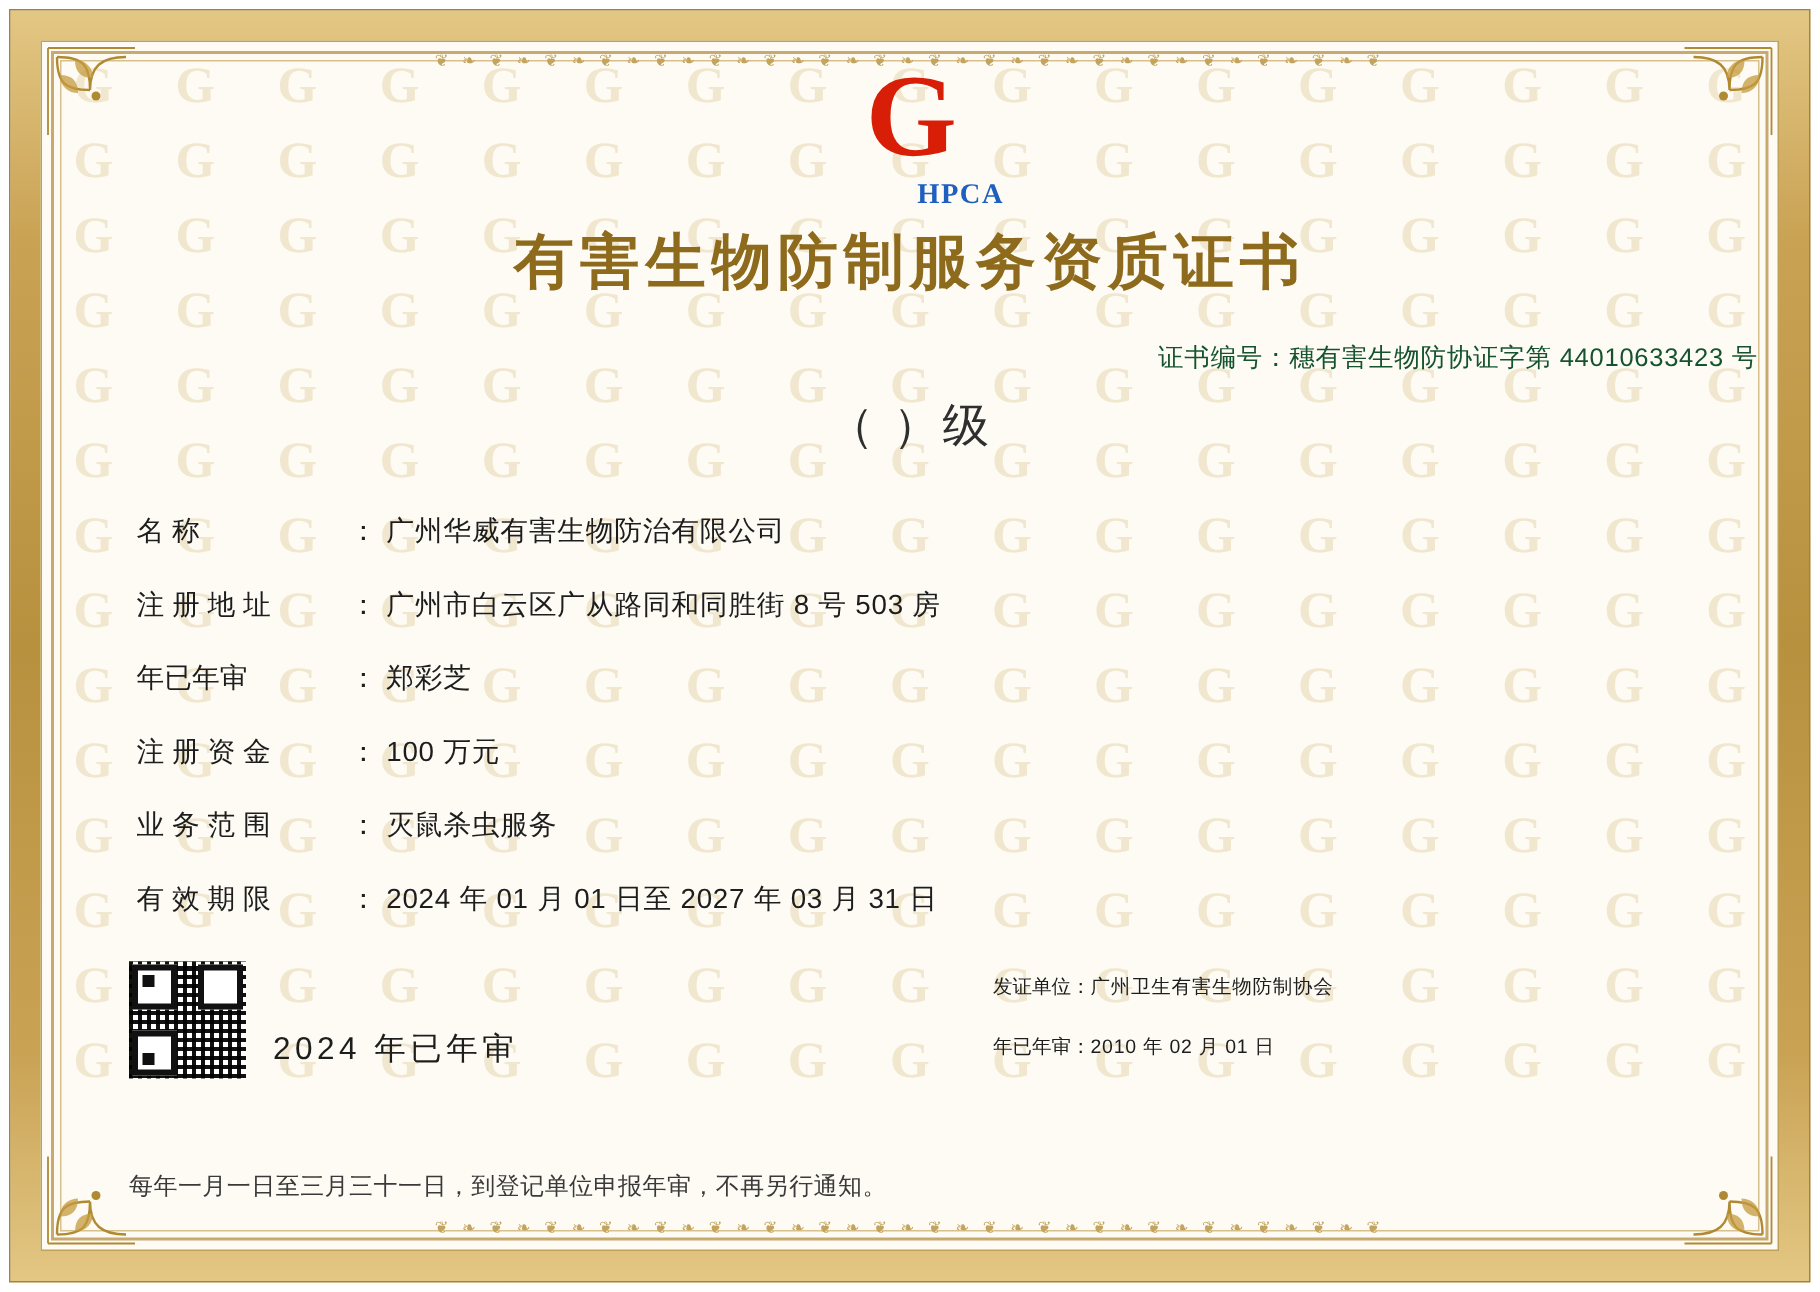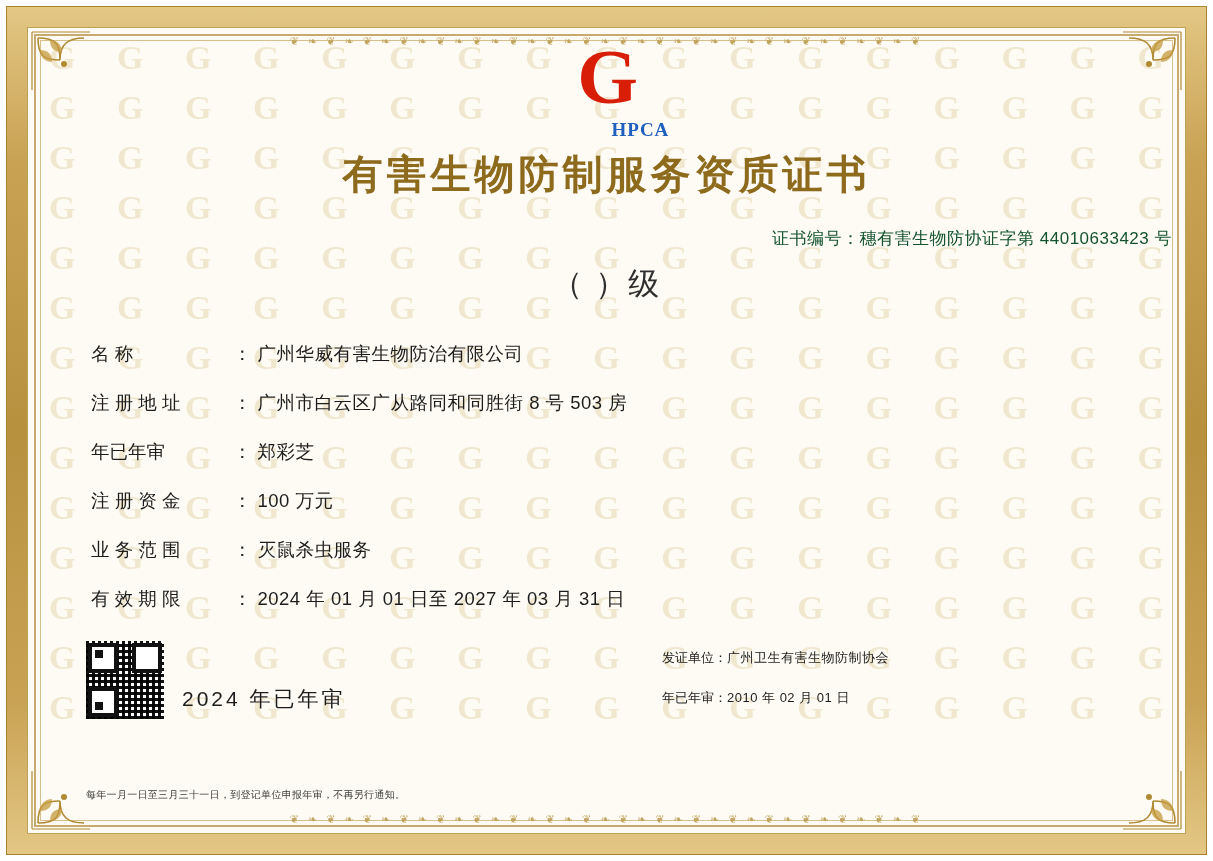--- a/index.html
+++ b/index.html
@@ -252,21 +252,21 @@
     margin-bottom: 22px;
     justify-content: flex-start;
   }
   .issuer-label { white-space: nowrap; }
   .issuer-value { letter-spacing: 0.5px; }
 
   .footnote {
     position: absolute;
     left: 45px;
     bottom: 18px;
-    font-size: 10px;
+    font-size: 16px;
     color: #3a3a3a;
     letter-spacing: 0.3px;
   }
 </style>
 </head>
 <body>
 
 <div class="certificate">
   <div class="frame-outer"></div>
   <div class="frame-inner"></div>

